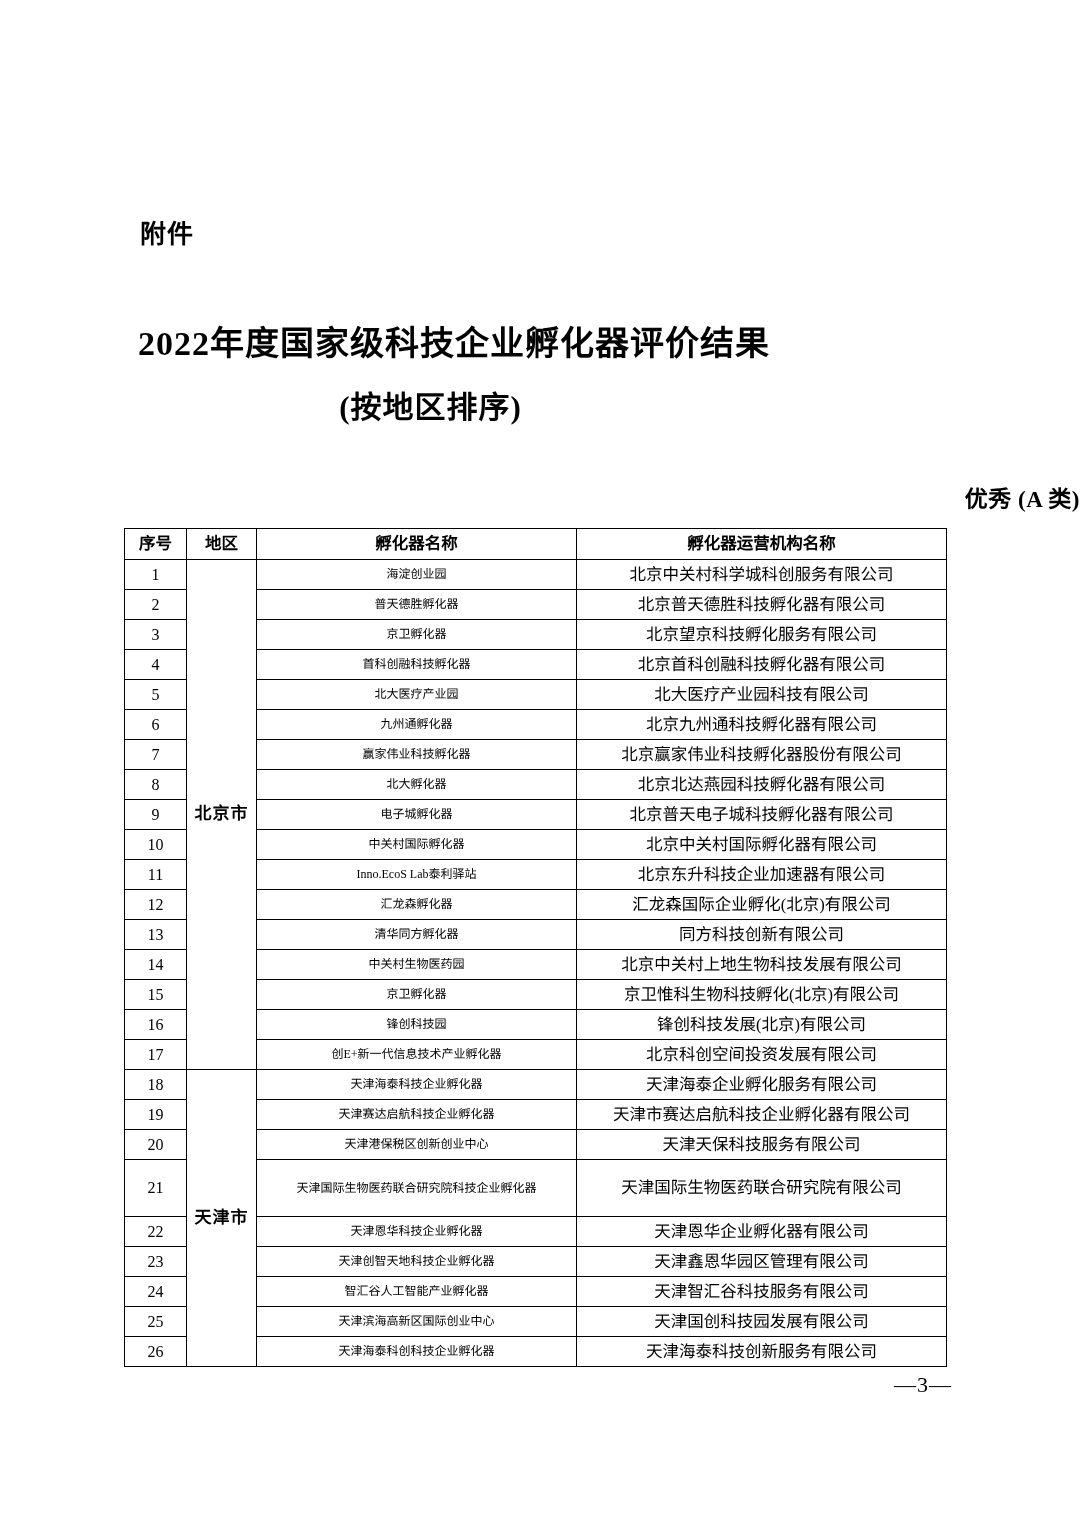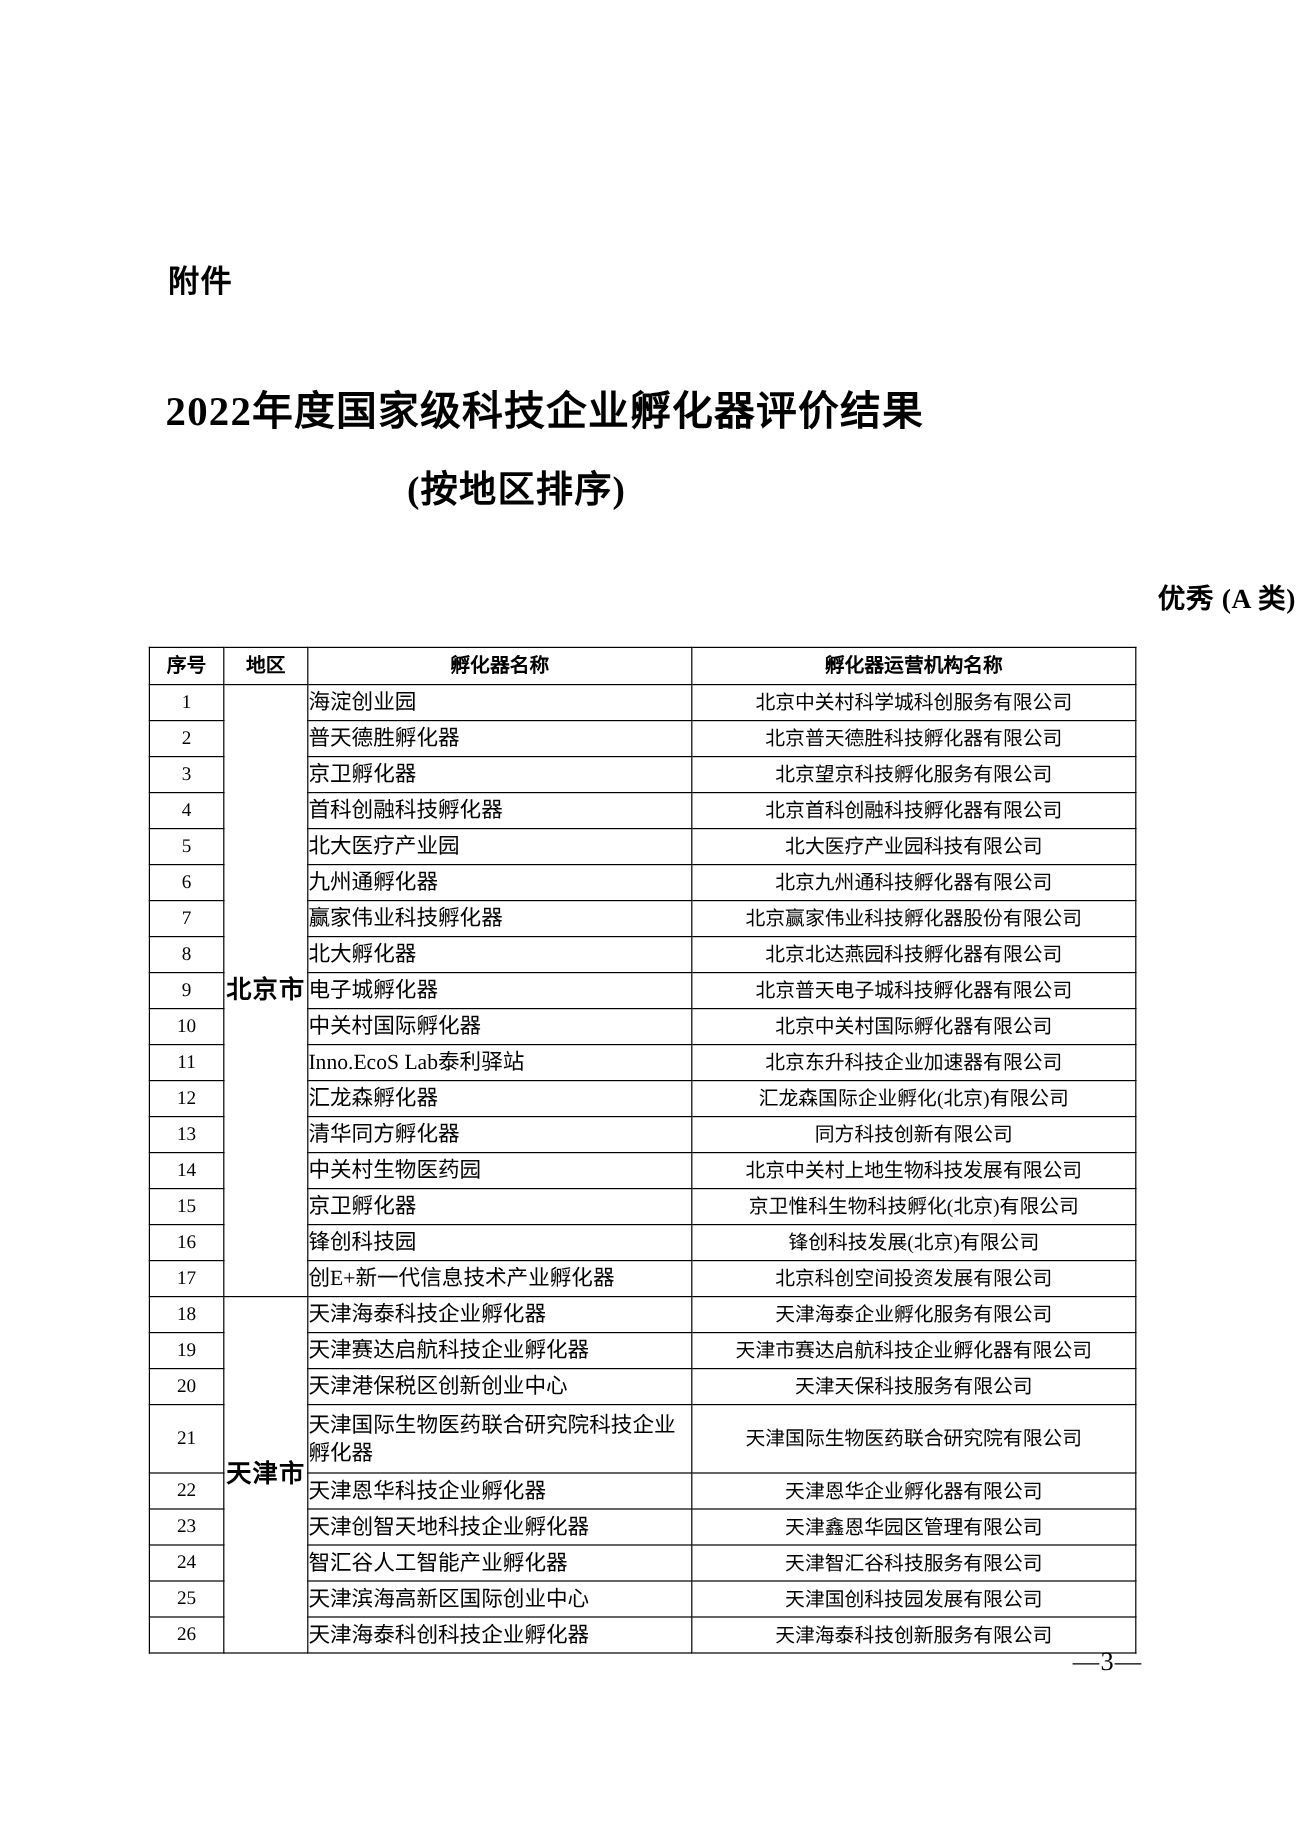--- a/index.html
+++ b/index.html
@@ -61,21 +61,21 @@
     width: 1080px;
     text-align: right;
     font-size: 23px;
     font-weight: bold;
     letter-spacing: 0.5px;
     font-family: "Liberation Serif", "DejaVu Serif", serif;
   }
   table.result-table {
     position: absolute;
     left: 124px;
-    top: 539px;
+    top: 528px;
     width: 822px;
     border-collapse: collapse;
     table-layout: fixed;
     font-size: 16.5px;
     font-family: "Liberation Serif", "DejaVu Serif", serif;
   }
   table.result-table th,
   table.result-table td {
     border: 1px solid #000000;
     padding: 0;
@@ -94,27 +94,27 @@
   col.col-name  { width: 320px; }
   col.col-org   { width: 370px; }
 
   td.c-no {
     text-align: center;
     font-size: 16px;
   }
   td.c-region {
     text-align: center;
     font-weight: bold;
-    font-size: 21px;
+    font-size: 17px;
     letter-spacing: 1px;
   }
   td.c-name {
-    text-align: left;
+    text-align: center;
     padding-left: 9px;
-    font-size: 18px;
+    font-size: 12px;
   }
   td.c-org {
     text-align: center;
     padding-left: 9px;
     font-size: 16.5px;
   }
   td.c-name.two-line, td.c-org.two-line {
     line-height: 1.35;
   }
   tr.tall td { height: 56px; }

